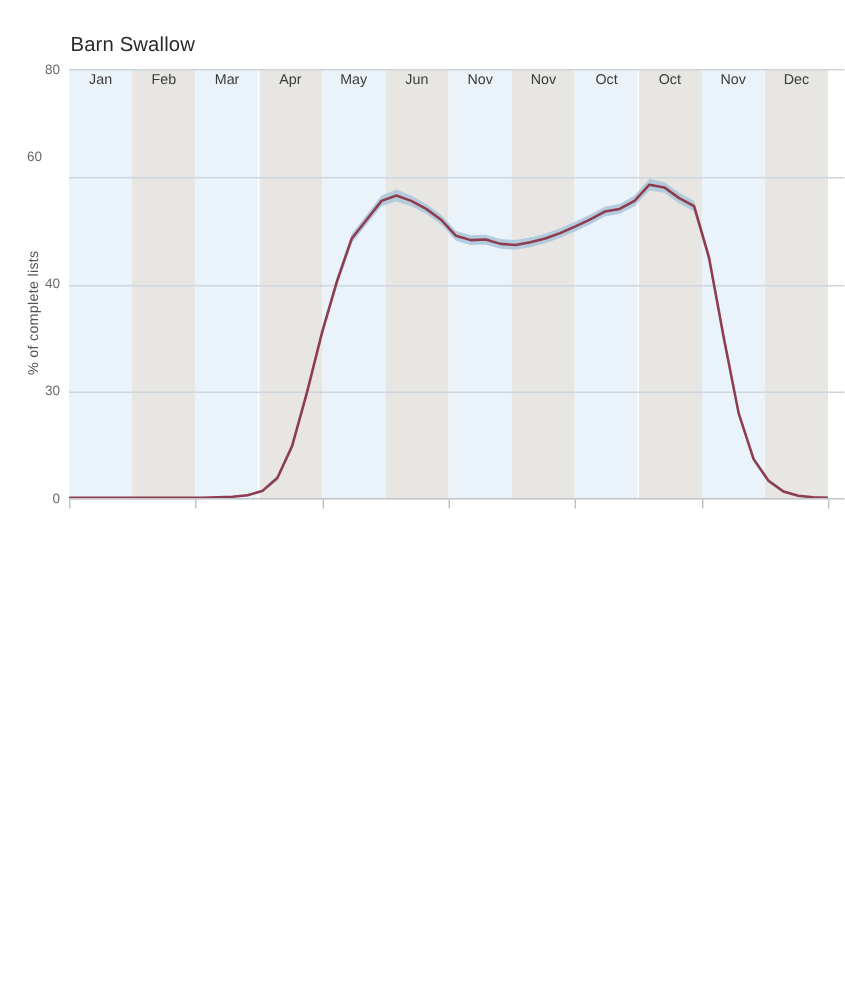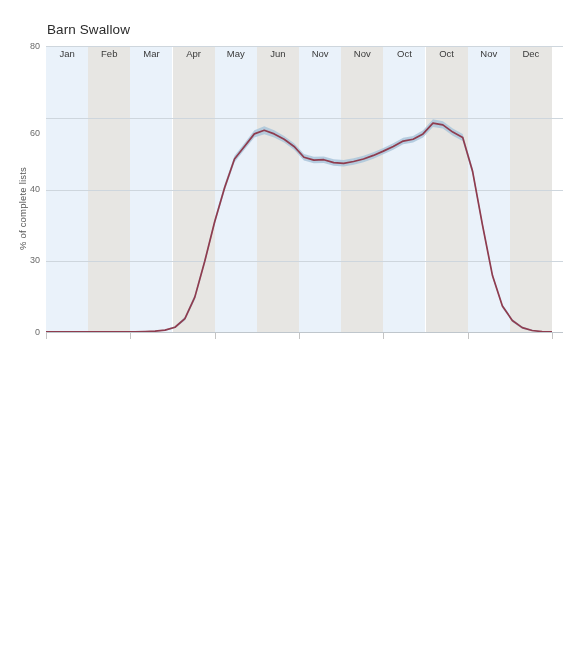--- a/index.html
+++ b/index.html
@@ -108,21 +108,21 @@
 </head>
 <body>
 
 <div class="page">
 
   <div class="panel" id="panel-0">
     <div class="panel-title">Barn Swallow</div>
     <div class="ylabel" id="ylabel-0" style="left: 17px; top: 230px;">% of complete lists</div>
     <div id="yticks-0">
         <div class="ytick" style="width: 34px; left: 6px; top: 22px;">80</div>
-        <div class="ytick" style="width: 34px; left: 6px; top: 109px;">60</div>
+        <div class="ytick" style="width: 34px; left: 6px; top: 80px; text-align: center;">60</div>
         <div class="ytick" style="width: 34px; left: 6px; top: 164.5px;">40</div>
         <div class="ytick" style="width: 34px; left: 6px; top: 236.25px;">30</div>
         <div class="ytick" style="width: 34px; left: 6px; top: 308px;">0</div>
       </div>
     <div class="plot" id="plot-0" style="left: 46px; top: 26px; width: 522px; height: 287px;">
       <div class="bands" id="bands-0">
           <div class="band odd" style="left: 0px; width: 42.1667px;"></div>
           <div class="band even" style="left: 42.1667px; width: 42.1667px;"></div>
           <div class="band odd" style="left: 84.3333px; width: 42.1667px;"></div>
           <div class="band even" style="left: 126.5px; width: 42.1667px;"></div>

